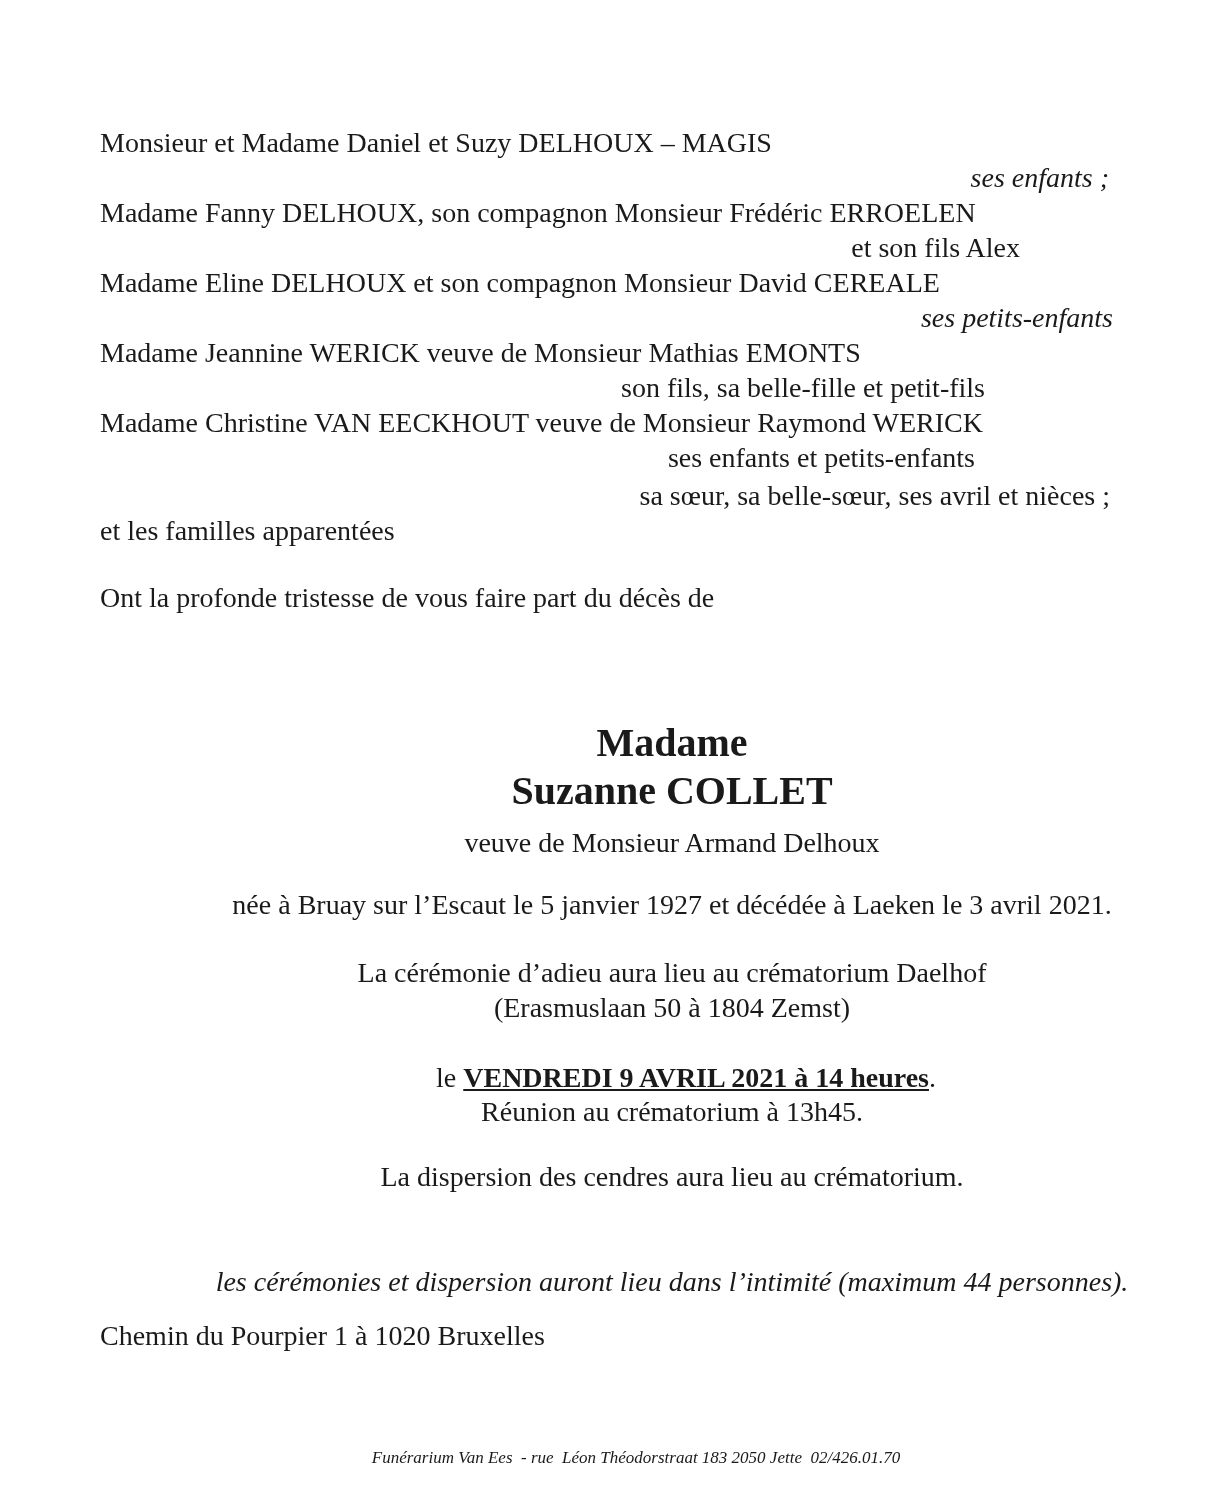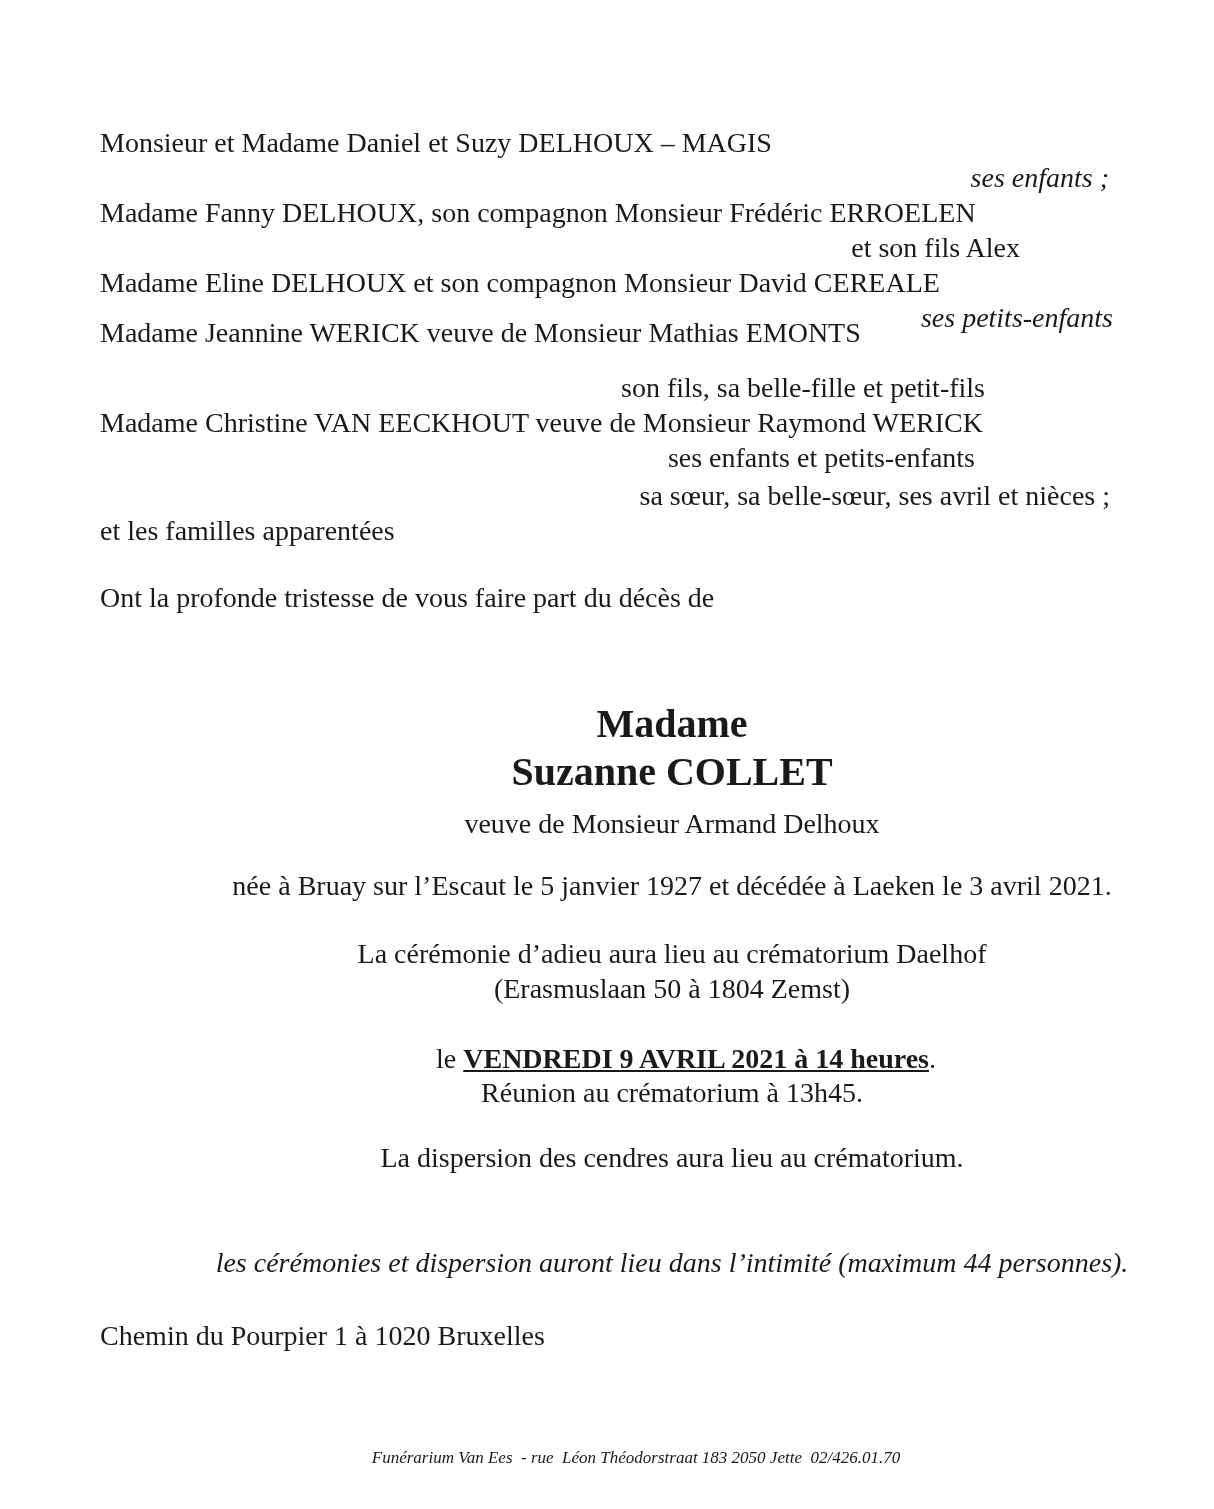--- a/index.html
+++ b/index.html
@@ -25,21 +25,21 @@
     position: absolute;
     left: 0;
     width: 1214px;
     box-sizing: border-box;
     font-size: 28px;
     line-height: 35px;
     white-space: pre-wrap;
   }
   .align-left   { text-align: left;  padding-left: 100px; }
   .align-right  { text-align: right; }
-  .centered     { text-align: center; padding-left: 130px; }
+  .centered     { text-align: center; padding-left: 130px; margin-top: 19px; }
   .footer-zone  { text-align: center; padding-left: 58px; }
   .italic       { font-style: italic; }
   .title-line   { font-weight: bold; font-size: 40px; line-height: 48px; }
   .bold-seg     { font-weight: bold; text-decoration: underline; }
   .footer-line  { font-size: 17px; line-height: 20px; }
 </style>
 </head>
 <body>
 
 <div class="page">
@@ -49,21 +49,21 @@
   <div class="line align-right italic" style="top:160px; padding-right:105px">ses enfants ;</div>
 
   <div class="line align-left" style="top:195px">Madame Fanny DELHOUX, son compagnon Monsieur Frédéric ERROELEN</div>
 
   <div class="line align-right" style="top:230px; padding-right:194px">et son fils Alex</div>
 
   <div class="line align-left" style="top:265px">Madame Eline DELHOUX et son compagnon Monsieur David CEREALE</div>
 
   <div class="line align-right italic" style="top:300px; padding-right:101px">ses petits-enfants</div>
 
-  <div class="line align-left" style="top:315px">Madame Jeannine WERICK veuve de Monsieur Mathias EMONTS</div>
+  <div class="line align-left" style="top:335px">Madame Jeannine WERICK veuve de Monsieur Mathias EMONTS</div>
 
   <div class="line align-right" style="top:370px; padding-right:229px">son fils, sa belle-fille et petit-fils</div>
 
   <div class="line align-left" style="top:405px">Madame Christine VAN EECKHOUT veuve de Monsieur Raymond WERICK</div>
 
   <div class="line align-right" style="top:440px; padding-right:239px">ses enfants et petits-enfants</div>
 
   <div class="line align-right" style="top:478px; padding-right:104px">sa sœur, sa belle-sœur, ses avril et nièces ;</div>
 
   <div class="line align-left" style="top:513px">et les familles apparentées</div>

